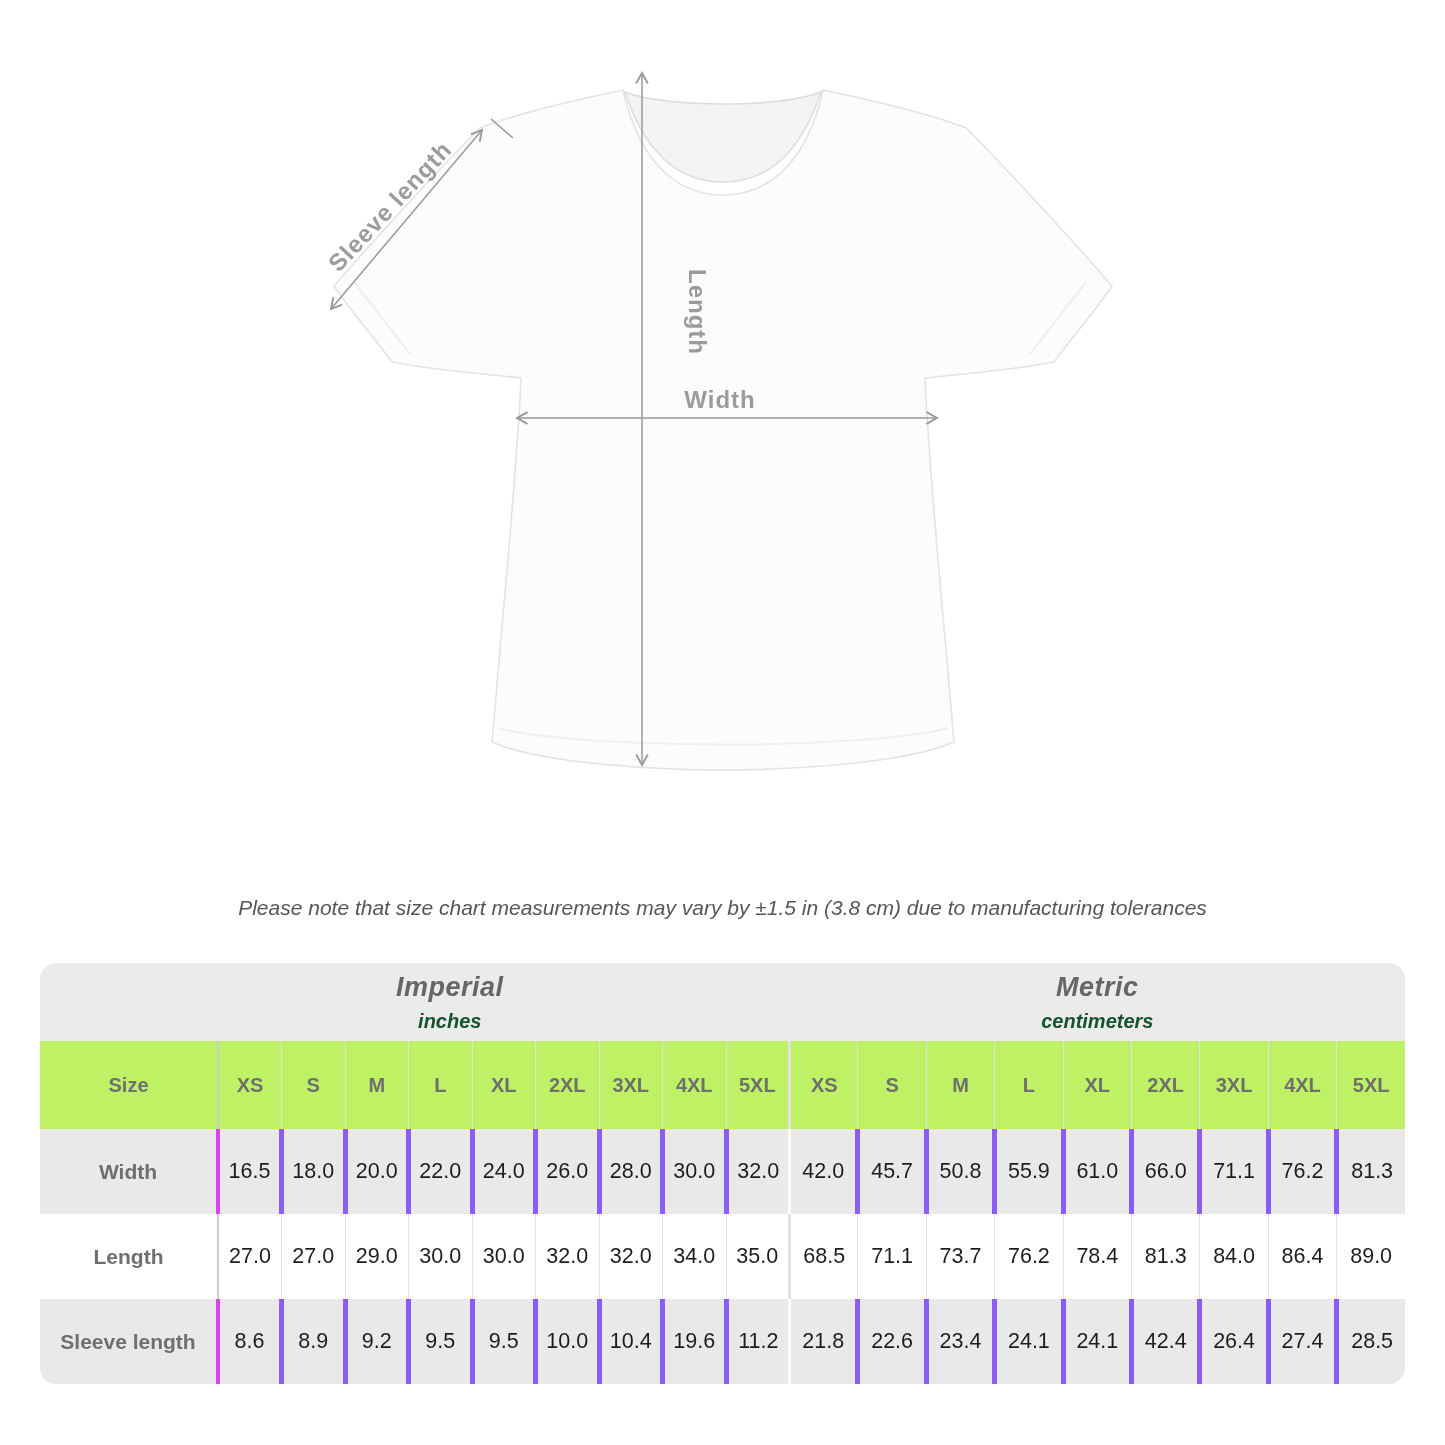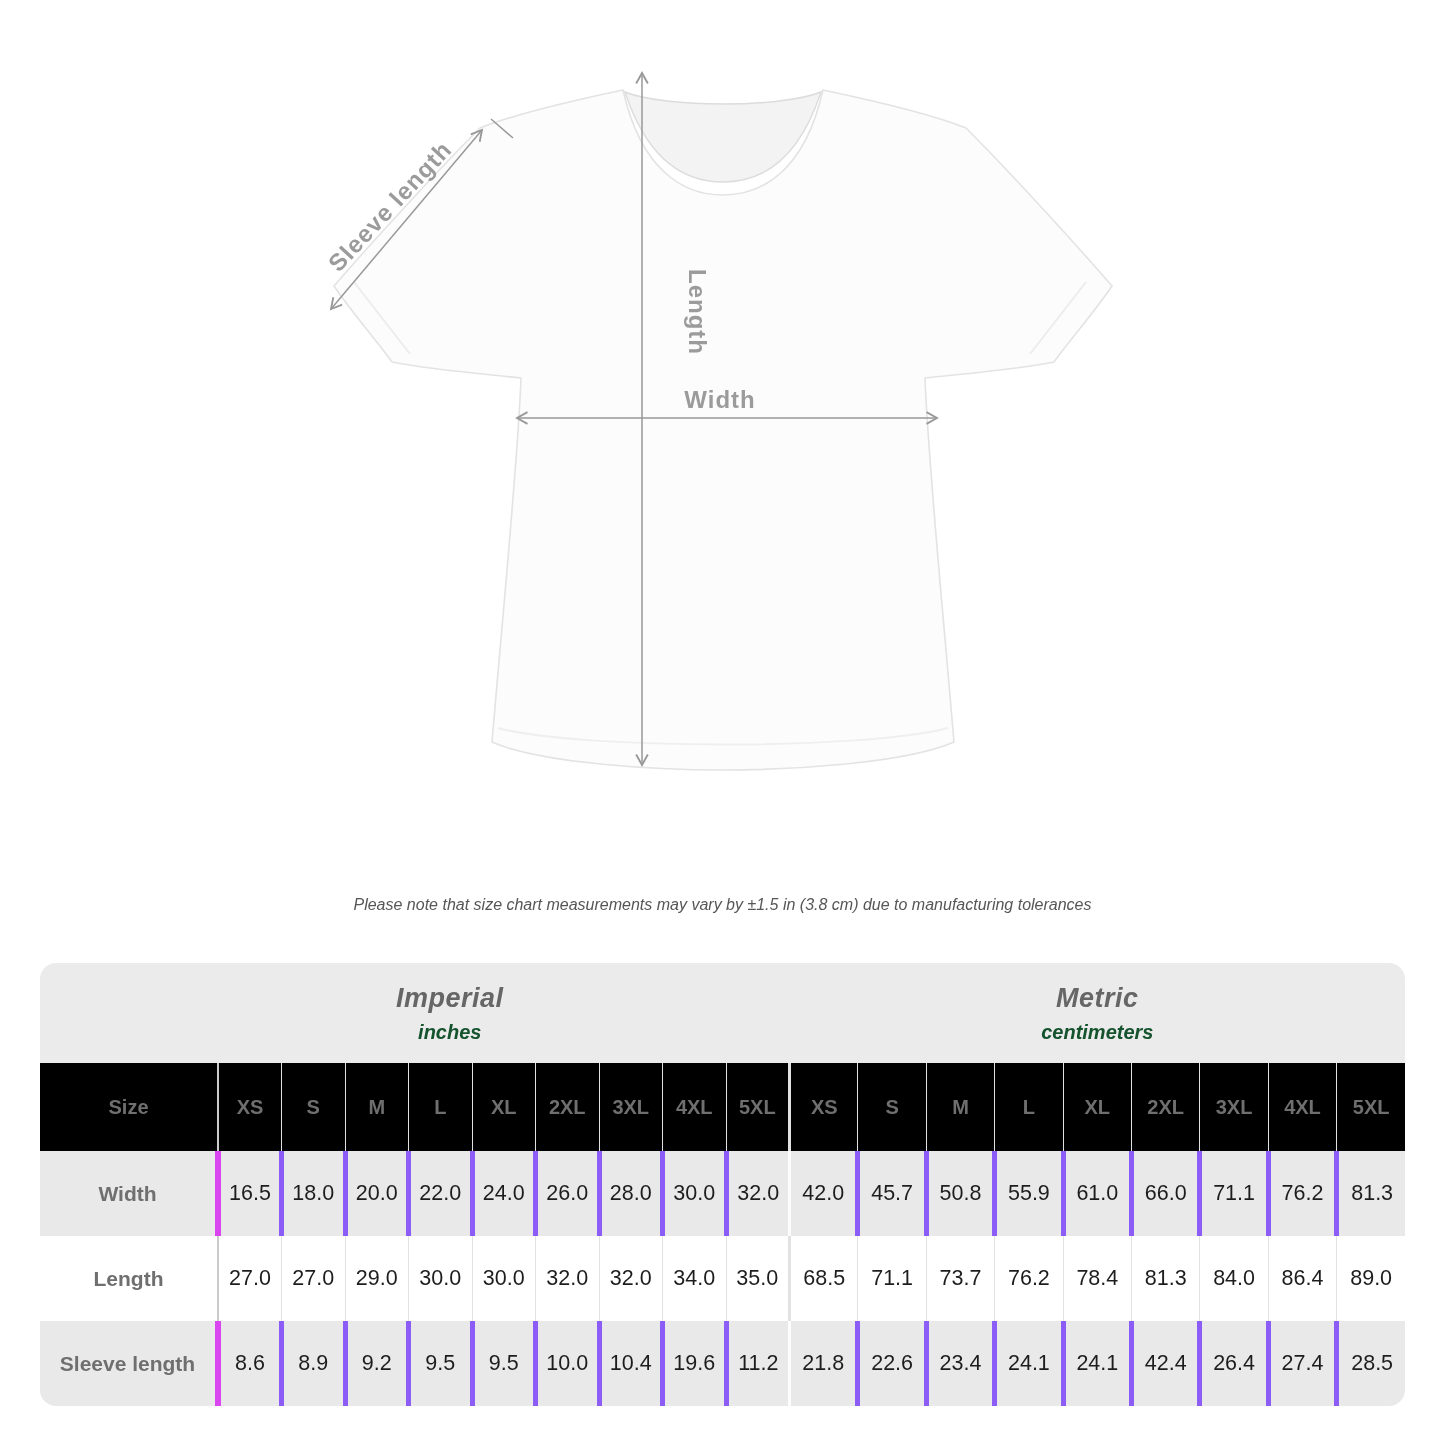--- a/index.html
+++ b/index.html
@@ -9,46 +9,46 @@
   }
   
   .diagram-svg{position:absolute;left:280px;top:40px;}
   
   .page-title{
     position:absolute;top:845px;left:0;width:100%;text-align:center;
     font-size:35px;font-weight:bold;color:#3c3c3c;letter-spacing:.5px;
   }
   .page-subtitle{
     position:absolute;top:896px;left:0;width:100%;text-align:center;
-    font-size:16px;font-style:italic;color:#565656;
+    font-size:21px;font-style:italic;color:#565656;
   }
   
   .table-wrap{
     position:absolute;left:40px;top:963px;width:1365px;
     border-radius:16px;overflow:hidden;
   }
   table.size-table{width:1365px;border-collapse:collapse;table-layout:fixed;}
   col.lab{width:178px;} col.imp{width:63.5px;} col.met{width:68.4px;}
-  tr.band-row{height:100px;background:#ebebeb;}
+  tr.band-row{height:78px;background:#ebebeb;}
   .band-cell{text-align:center;vertical-align:middle;padding:0;}
   .band-cell.imperial{padding-left:70px;}
   .band-name{font-size:27px;font-weight:bold;font-style:italic;color:#666666;letter-spacing:.5px;}
   .band-unit{font-size:20px;font-style:italic;color:#14532d;margin-top:7px;}
-  tr.sizes-row{height:88px;background:#000000;}
+  tr.sizes-row{height:88px;background:#bef264;}
   tr.sizes-row th{font-size:20px;font-weight:bold;color:#6f6f6f;text-align:center;padding:0;}
   tr.sizes-row th.szh{border-left:1px solid #e2e2e2;}
   tr.sizes-row th.szh.group-start{border-left:2px solid #cbcbcb;}
   tr.sizes-row th.szh.sec-start{border-left:3px solid #e2e2e2;}
   tbody tr{height:85px;}
   tbody tr.alt{background:#e9e9e9;}
   tbody tr.plain{background:#ffffff;}
   th.rowlab{font-size:21px;font-weight:bold;color:#6f6f6f;text-align:center;padding:0;}
   tbody td{font-size:21.5px;color:#1d1d1d;text-align:center;padding:0;}
   tr.alt td{border-left:5px solid #8b5cf6;}
-  tr.alt td.group-start{border-left:6px solid #d946ef;}
+  tr.alt td.group-start{border-left:4px solid #d946ef;}
   tr.alt td.sec-start{border-left:3px solid #fdfdfd;}
   tr.plain td{border-left:1px solid #e2e2e2;}
   tr.plain td.group-start{border-left:2px solid #cbcbcb;}
   tr.plain td.sec-start{border-left:3px solid #e2e2e2;margin-top:24px;}
 </style>
 </head>
 <body>
 
 <div class="canvas">
 

